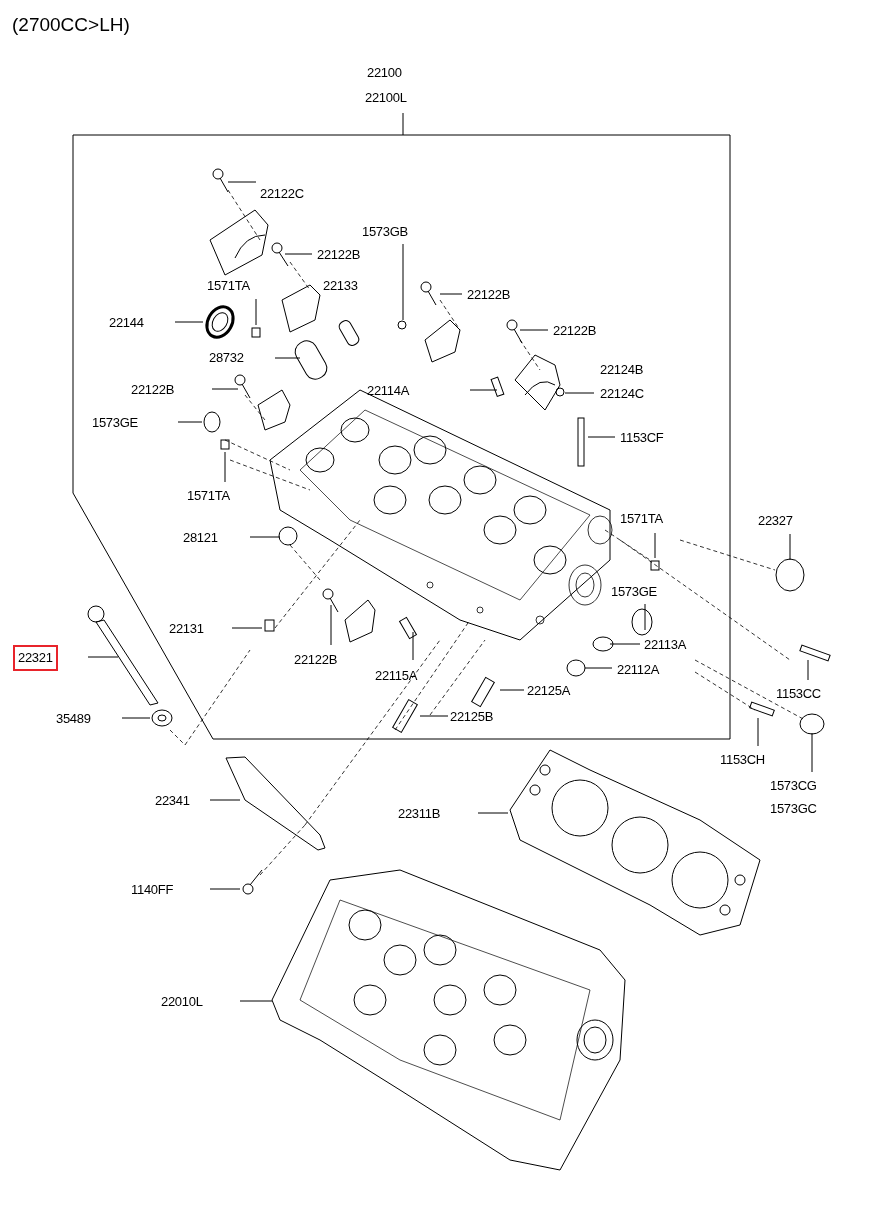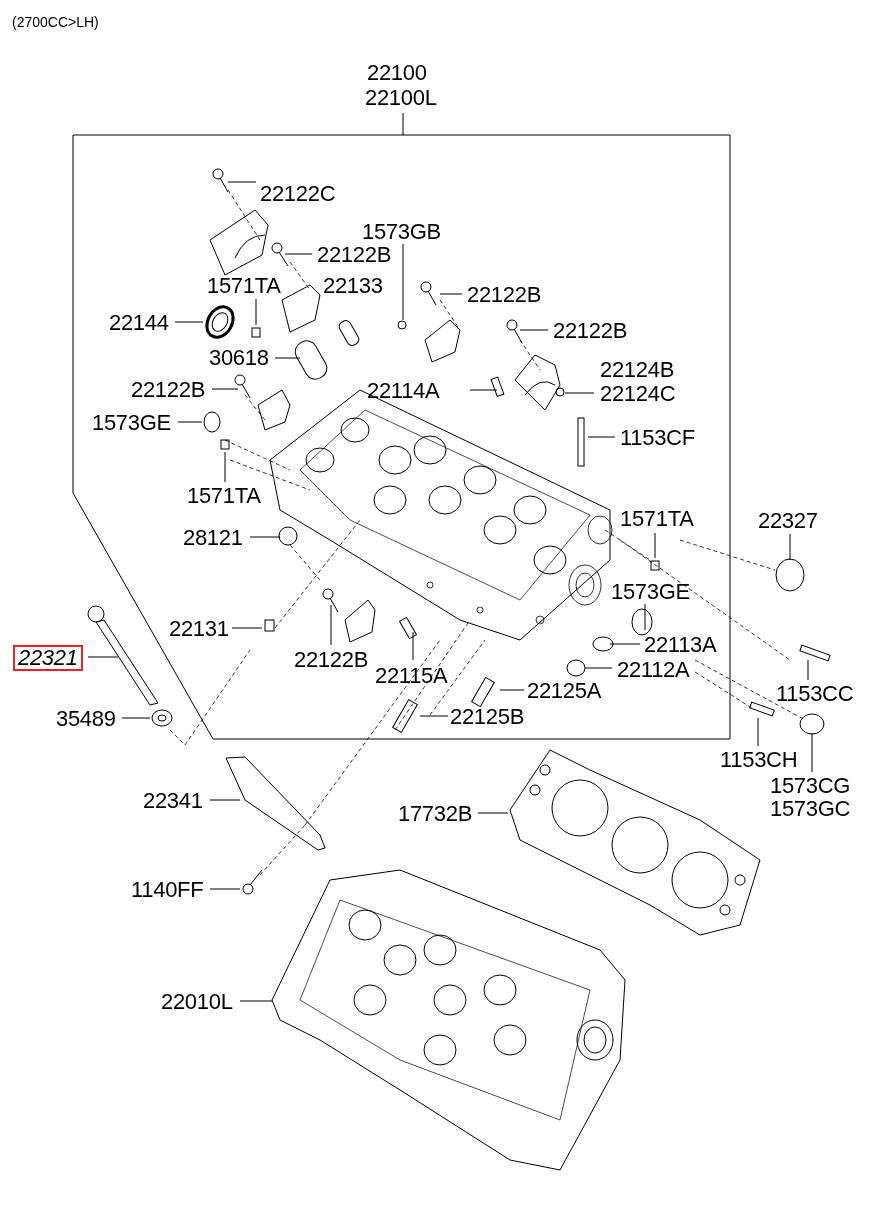--- a/index.html
+++ b/index.html
@@ -1,20 +1,20 @@
 <!DOCTYPE html>
 <html><head>
 <meta charset="utf-8">
 <style>
   html, body { margin:0; padding:0; background:#ffffff; }
   body { width:886px; height:1211px; position:relative; overflow:hidden;
          font-family:"Liberation Sans", sans-serif; color:#000; }
   #diagram { position:absolute; left:0; top:0; }
-  .lbl { position:absolute; font-size:22px; line-height:20px; white-space:nowrap; letter-spacing:-0.3px; }
-  .title { position:absolute; left:12px; top:14px; font-size:14px; }
+  .lbl { position:absolute; font-size:13px; line-height:20px; white-space:nowrap; letter-spacing:-0.3px; }
+  .title { position:absolute; left:12px; top:14px; font-size:19px; }
   .hl { outline:2px solid #e8242b; outline-offset:1px; padding:0 2px; }
 </style>
 </head>
 <body>
 
 <div class="title">(2700CC&gt;LH)</div>
 
 <svg id="diagram" width="886" height="1211" viewBox="0 0 886 1211" fill="none" stroke="#000" stroke-width="1">
 
   <g>
@@ -234,41 +234,41 @@
 <div class="lbl" style="left:365px;top:88px">22100L</div>
 
 <div class="lbl" style="left:260px;top:184px">22122C</div>
 <div class="lbl" style="left:362px;top:222px">1573GB</div>
 <div class="lbl" style="left:317px;top:245px">22122B</div>
 <div class="lbl" style="left:207px;top:276px">1571TA</div>
 <div class="lbl" style="left:323px;top:276px">22133</div>
 <div class="lbl" style="left:467px;top:285px">22122B</div>
 <div class="lbl" style="left:109px;top:313px">22144</div>
 <div class="lbl" style="left:553px;top:321px">22122B</div>
-<div class="lbl" style="left:209px;top:348px">30618</div>
+<div class="lbl" style="left:209px;top:348px">28732</div>
 <div class="lbl" style="left:600px;top:360px">22124B</div>
 <div class="lbl" style="left:131px;top:380px">22122B</div>
 <div class="lbl" style="left:367px;top:381px">22114A</div>
 <div class="lbl" style="left:600px;top:384px">22124C</div>
 <div class="lbl" style="left:92px;top:413px">1573GE</div>
 <div class="lbl" style="left:620px;top:428px">1153CF</div>
 <div class="lbl" style="left:187px;top:486px">1571TA</div>
 <div class="lbl" style="left:620px;top:509px">1571TA</div>
 <div class="lbl" style="left:758px;top:511px">22327</div>
 <div class="lbl" style="left:183px;top:528px">28121</div>
 <div class="lbl" style="left:611px;top:582px">1573GE</div>
 <div class="lbl" style="left:169px;top:619px">22131</div>
 <div class="lbl" style="left:644px;top:635px">22113A</div>
-<div class="lbl hl" style="left: 16px; top: 648px; outline-color: rgb(232, 36, 43); font-style: italic;">22321</div>
+<div class="lbl hl" style="left: 16px; top: 648px; outline-color: rgb(232, 36, 43);">22321</div>
 <div class="lbl" style="left:294px;top:650px">22122B</div>
 <div class="lbl" style="left:617px;top:660px">22112A</div>
 <div class="lbl" style="left:375px;top:666px">22115A</div>
 <div class="lbl" style="left:527px;top:681px">22125A</div>
 <div class="lbl" style="left:776px;top:684px">1153CC</div>
 <div class="lbl" style="left:56px;top:709px">35489</div>
 <div class="lbl" style="left:450px;top:707px">22125B</div>
 <div class="lbl" style="left:720px;top:750px">1153CH</div>
 <div class="lbl" style="left:770px;top:776px">1573CG</div>
 <div class="lbl" style="left:770px;top:799px">1573GC</div>
-<div class="lbl" style="left:143px;top:791px">22341</div>
-<div class="lbl" style="left:398px;top:804px">17732B</div>
+<div class="lbl" style="left:155px;top:791px">22341</div>
+<div class="lbl" style="left:398px;top:804px">22311B</div>
 <div class="lbl" style="left:131px;top:880px">1140FF</div>
 <div class="lbl" style="left:161px;top:992px">22010L</div>
 
 </body></html>

